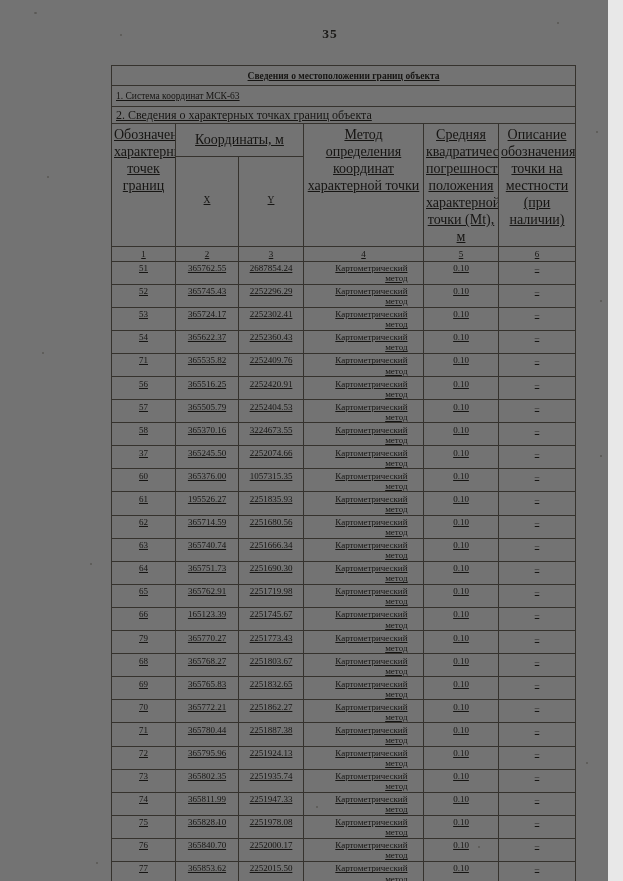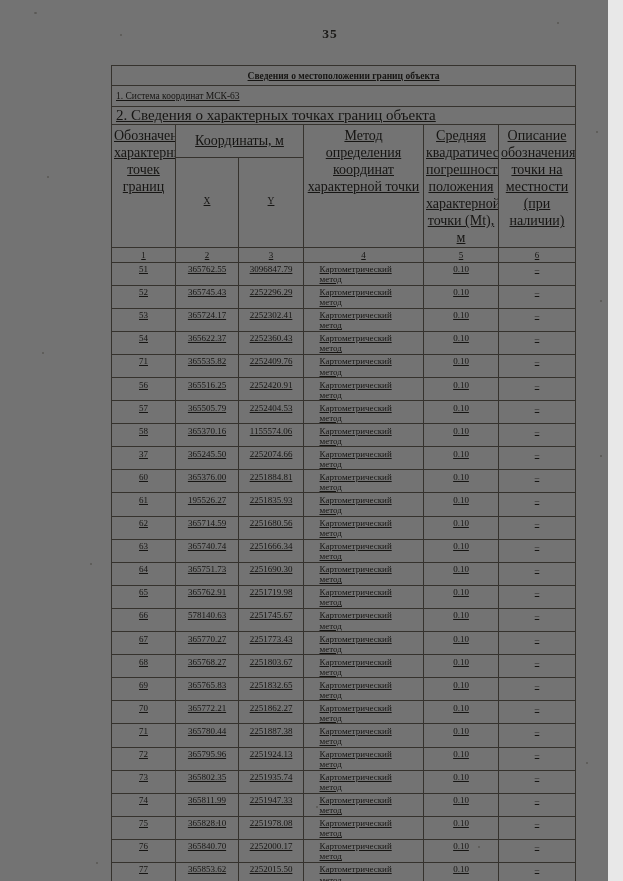--- a/index.html
+++ b/index.html
@@ -54,21 +54,21 @@
     vertical-align: middle;
     padding-left: 4px;
     font-size: 9.5px;
     margin-left: 20px;
   }
   tr.section-row2 td {
     height: 16px;
     text-align: left;
     vertical-align: middle;
     padding-left: 4px;
-    font-size: 15px;
+    font-size: 12px;
   }
   tr.header-row td, tr.header-xy td {
     font-size: 14px;
     line-height: 1.22;
     text-align: center;
   }
   tr.header-row td {
     vertical-align: top;
     padding-top: 2px;
     height: 17px;
@@ -93,21 +93,21 @@
     text-align: center;
     vertical-align: top;
     padding-top: 1.5px;
     font-size: 9px;
     line-height: 1.12;
   }
   .method-text {
     display: block;
     width: 88px;
     margin: 0 auto;
-    text-align: left;
+    text-align: right;
   }
   .speck {
     position: absolute;
     background: rgba(70, 66, 60, 0.55);
     border-radius: 50%;
   }
 </style>
 </head>
 <body>
 
@@ -151,21 +151,21 @@
         <td>3</td>
         <td>4</td>
         <td>5</td>
         <td>6</td>
       </tr>
     </tbody>
     <tbody>
     <tr class="data-row">
       <td>51</td>
       <td>365762.55</td>
-      <td>3096847.79</td>
+      <td>2687854.24</td>
       <td>
             <span class="method-text">Картометрический метод</span>
           </td>
       <td>0.10</td>
       <td>–</td>
     </tr>
 
     <tr class="data-row">
       <td>52</td>
       <td>365745.43</td>
@@ -228,21 +228,21 @@
       <td>
             <span class="method-text">Картометрический метод</span>
           </td>
       <td>0.10</td>
       <td>–</td>
     </tr>
 
     <tr class="data-row">
       <td>58</td>
       <td>365370.16</td>
-      <td>1155574.06</td>
+      <td>3224673.55</td>
       <td>
             <span class="method-text">Картометрический метод</span>
           </td>
       <td>0.10</td>
       <td>–</td>
     </tr>
 
     <tr class="data-row">
       <td>37</td>
       <td>365245.50</td>
@@ -250,21 +250,21 @@
       <td>
             <span class="method-text">Картометрический метод</span>
           </td>
       <td>0.10</td>
       <td>–</td>
     </tr>
 
     <tr class="data-row">
       <td>60</td>
       <td>365376.00</td>
-      <td>2251884.81</td>
+      <td>1057315.35</td>
       <td>
             <span class="method-text">Картометрический метод</span>
           </td>
       <td>0.10</td>
       <td>–</td>
     </tr>
 
     <tr class="data-row">
       <td>61</td>
       <td>195526.27</td>
@@ -315,31 +315,31 @@
       <td>2251719.98</td>
       <td>
             <span class="method-text">Картометрический метод</span>
           </td>
       <td>0.10</td>
       <td>–</td>
     </tr>
 
     <tr class="data-row">
       <td>66</td>
-      <td>578140.63</td>
+      <td>165123.39</td>
       <td>2251745.67</td>
       <td>
             <span class="method-text">Картометрический метод</span>
           </td>
       <td>0.10</td>
       <td>–</td>
     </tr>
 
     <tr class="data-row">
-      <td>67</td>
+      <td>79</td>
       <td>365770.27</td>
       <td>2251773.43</td>
       <td>
             <span class="method-text">Картометрический метод</span>
           </td>
       <td>0.10</td>
       <td>–</td>
     </tr>
 
     <tr class="data-row">

